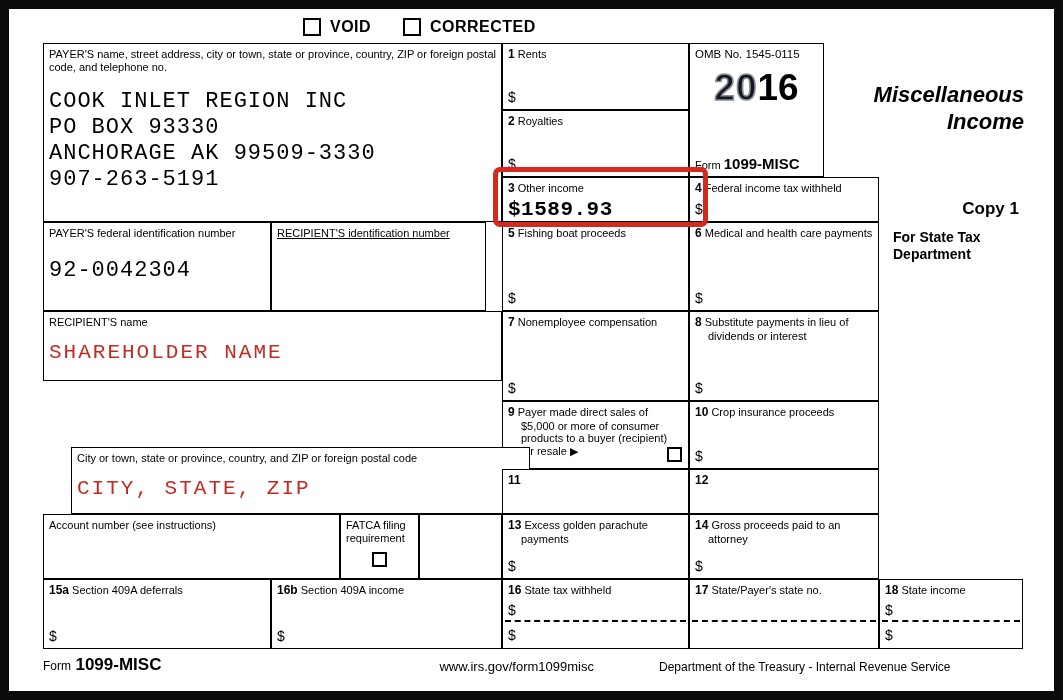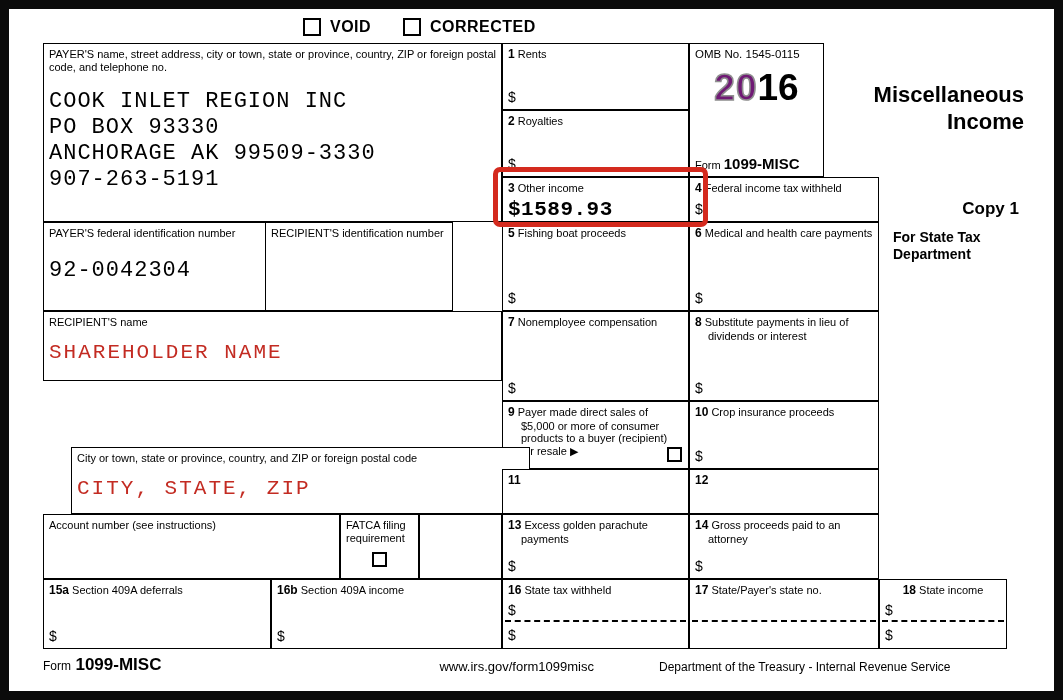--- a/index.html
+++ b/index.html
@@ -21,28 +21,28 @@
   .cb { display:inline-block; width:18px; height:18px; border:2px solid #000; background:#fff; }
   .cb-sm { width:15px; height:15px; border-width:2px; }
   .chk-label { font-size:16px; font-weight:600; letter-spacing:0.5px; }
 
   .payer-val { margin-top:16px; font-size:22px; line-height:26px; letter-spacing:1px; }
   .id-val { margin-top:18px; font-size:22px; letter-spacing:1px; }
   .fill-red { color:var(--c-fill-red,#c32b22); font-size:21px; letter-spacing:2px; margin-top:12px; }
 
   .omb-no { font-size:11.5px; }
   .year { text-align:center; margin-top:8px; font-size:37px; font-weight:800; line-height:38px; }
-  .y20 { color:#701a75; -webkit-text-stroke:1.6px #8f8f8f; letter-spacing:1px; }
+  .y20 { color:#0f172a; -webkit-text-stroke:1.6px #8f8f8f; letter-spacing:1px; }
   .y16 { color:#000; font-weight:900; }
   .form-id { position:absolute; left:5px; bottom:4px; }
   .form-id .fw { font-size:11px; }
   .form-id .fn { font-size:15px; font-weight:bold; }
 
   .main-title { position:absolute; left:815px; top:72px; width:200px;
-                text-align:right; font-size:22px; font-weight:bold; line-height:27px; }
+                text-align:right; font-size:22px; font-weight:bold; line-height:27px;font-style:italic; }
   .copy-block { position:absolute; left:872px; top:190px; width:140px; }
   .copy-num { text-align:right; font-size:17px; font-weight:bold; padding-right:2px; }
   .copy-for { margin-top:10px; padding-left:12px; font-size:14px; font-weight:bold; line-height:17px; width:125px; }
 
   .amt-big { margin-top:2px; font-family:"Liberation Mono","DejaVu Sans Mono",monospace;
              font-weight:bold; font-size:21px; letter-spacing:0.5px; }
   .highlight { position:absolute; left:484px; top:158px; width:215px; height:60px;
                border:5px solid var(--c-highlight-red,#d42a1e); border-radius:7px;
                z-index:5; pointer-events:none; background:transparent; }
 
@@ -118,21 +118,21 @@
   <div class="copy-block">
     <div class="copy-num">Copy 1</div>
     <div class="copy-for">For State Tax Department</div>
   </div>
 
   <div class="cell" style="left:34px; top:213px; width:228px; height:89px;">
     <div class="lbl">PAYER'S federal identification number</div>
     <div class="id-val mono">92-0042304</div>
   </div>
 
-  <div class="cell" style="left:256px; top:213px; width:188px; height:89px;">
+  <div class="cell" style="left:262px; top:213px; width:215px; height:89px;text-decoration:underline;">
     <div class="lbl">RECIPIENT'S identification number</div>
   </div>
 
   <div class="cell" style="left:493px; top:213px; width:187px; height:89px;">
     <div class="lbl"><b class="n">5</b> <span>Fishing boat proceeds</span></div>
     <div class="dollar">$</div>
   </div>
 
   <div class="cell" style="left:680px; top:213px; width:190px; height:89px;">
     <div class="lbl"><b class="n">6</b> <span>Medical and health care payments</span></div>
@@ -214,21 +214,21 @@
     <div class="d1">$</div>
     <div class="dash"></div>
     <div class="d2">$</div>
   </div>
 
   <div class="cell" style="left:680px; top:570px; width:190px; height:70px;">
     <div class="lbl"><b class="n">17</b> <span>State/Payer's state no.</span></div>
     <div class="dash"></div>
   </div>
 
-  <div class="cell" style="left:870px; top:570px; width:128px; height:70px;text-align:center;">
+  <div class="cell" style="left:870px; top:570px; width:144px; height:70px;">
     <div class="lbl"><b class="n">18</b> <span>State income</span></div>
     <div class="d1">$</div>
     <div class="dash"></div>
     <div class="d2">$</div>
   </div>
 
   <div class="footer-left">
     <span class="fw">Form</span>
     <b class="fn">1099-MISC</b>
   </div>

